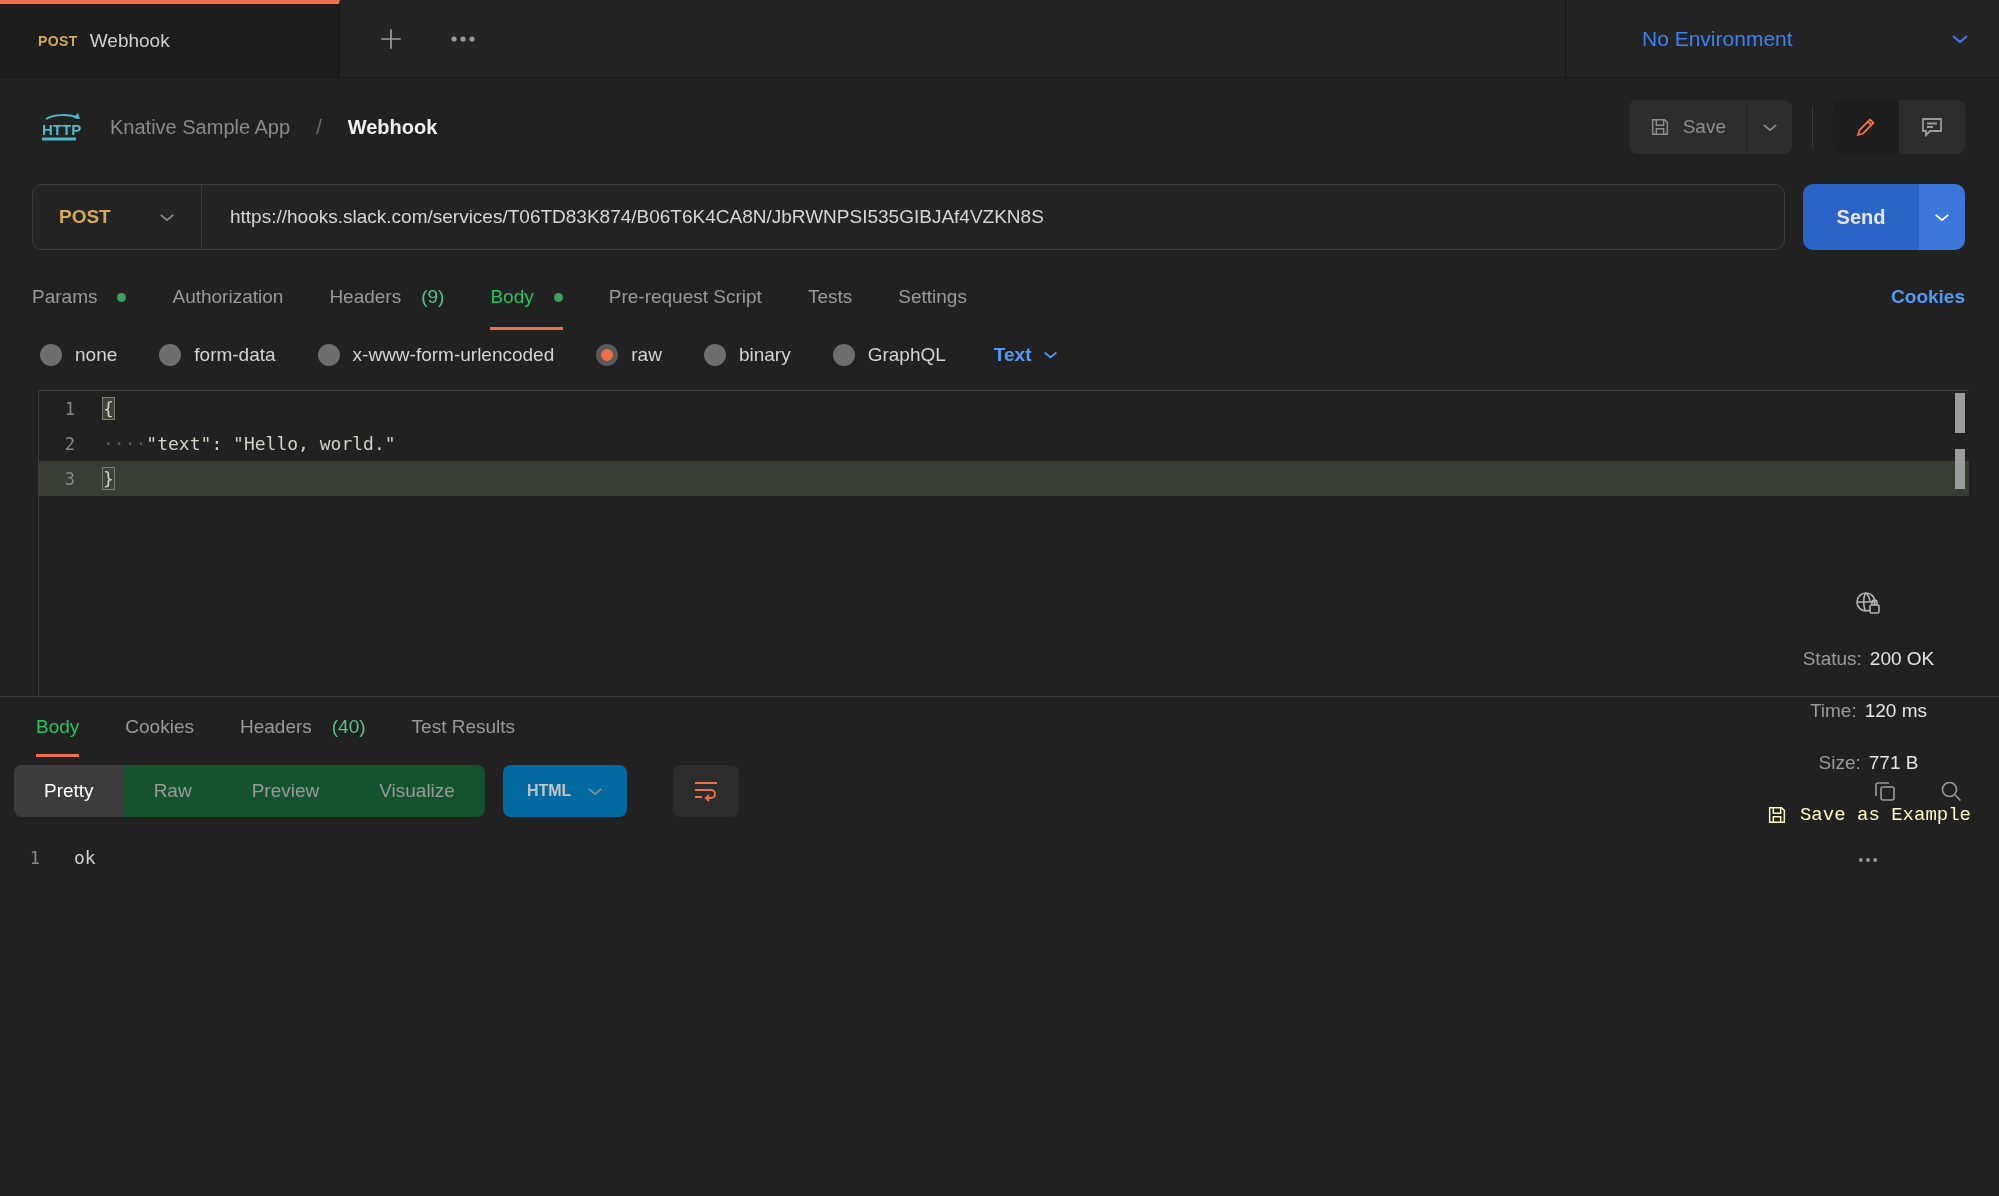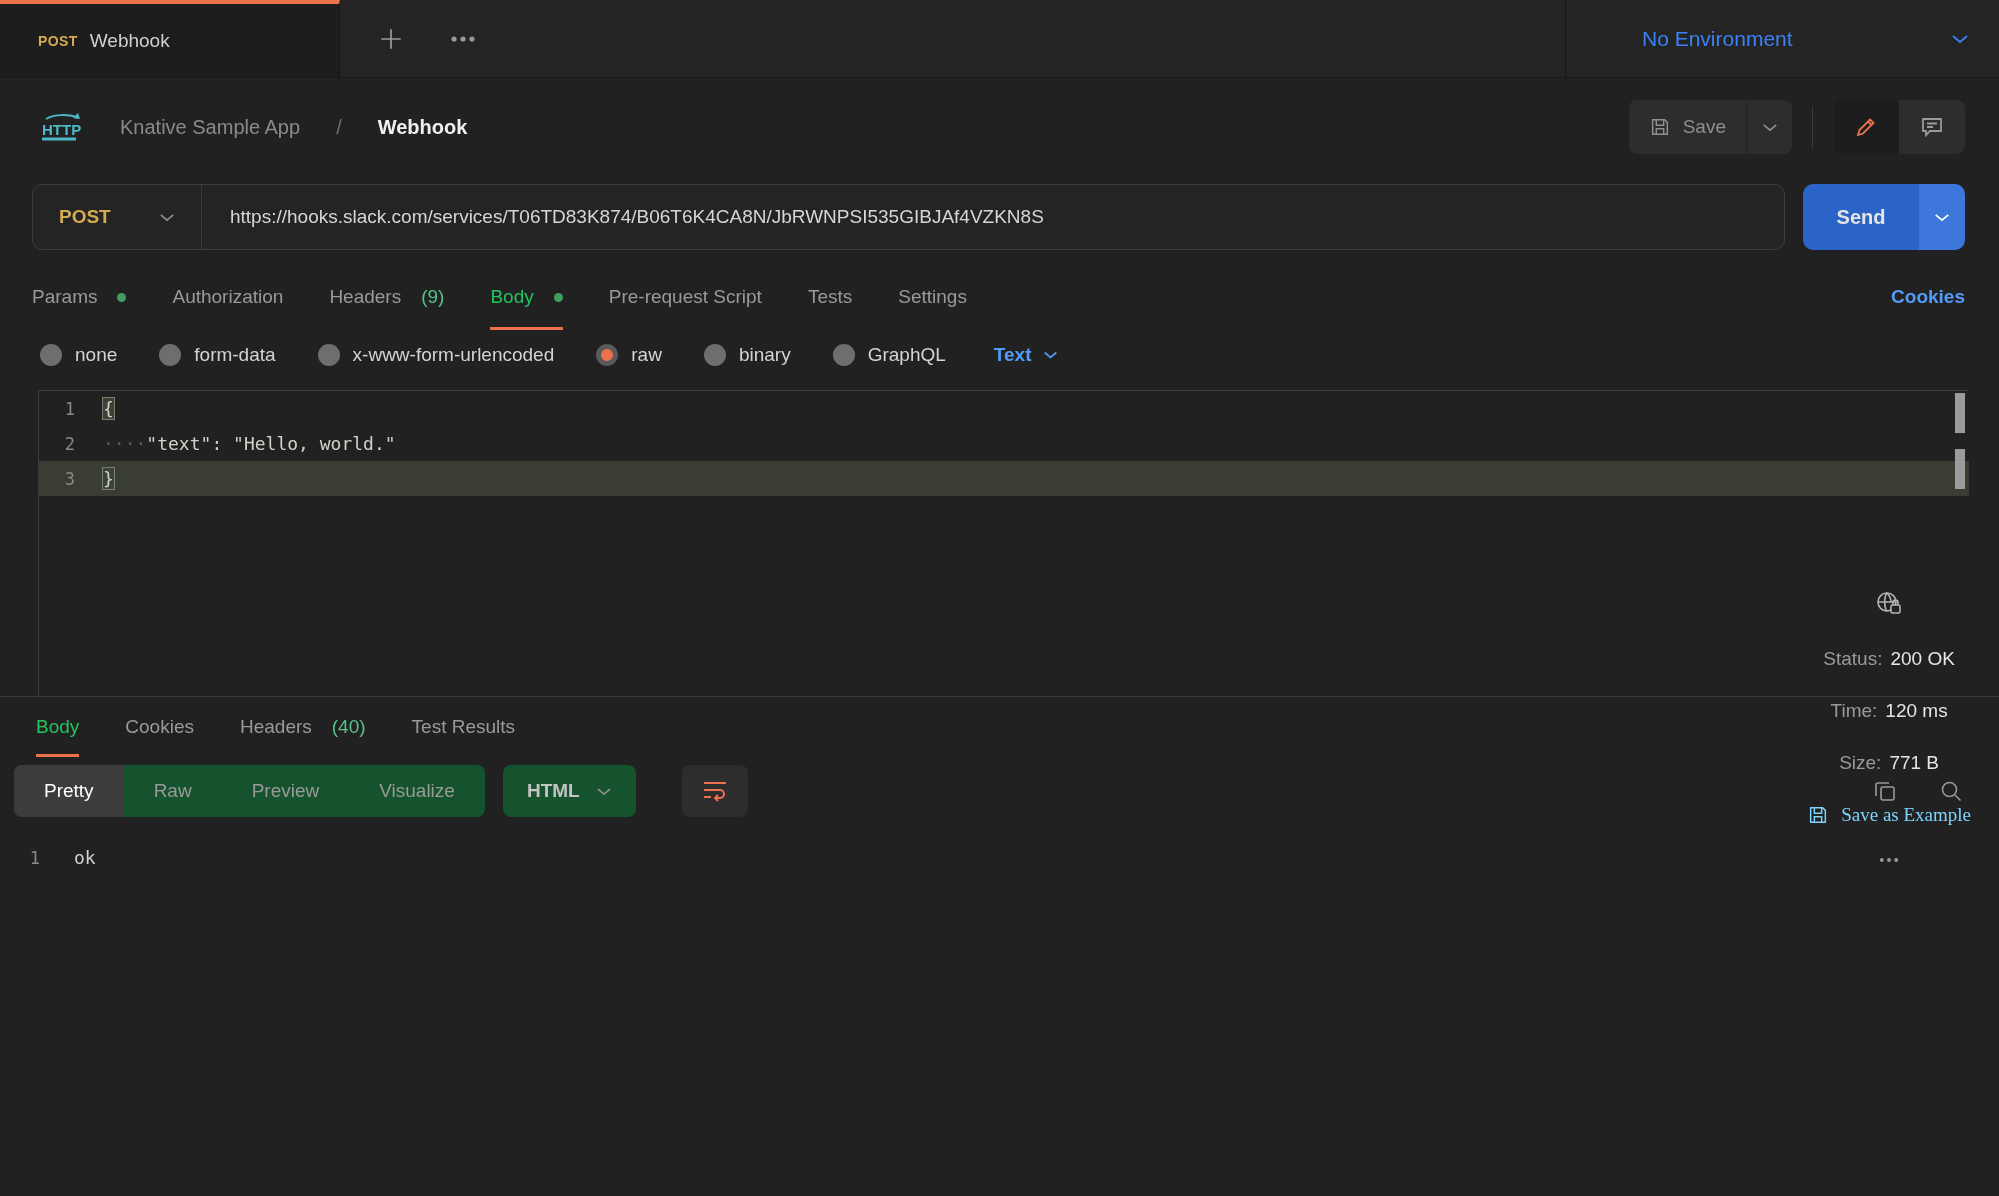--- a/index.html
+++ b/index.html
@@ -22,21 +22,21 @@
   .tab-title { color:#cfcfcf; font-size:19px; }
   .tabbar-actions { flex:1; display:flex; align-items:center; gap:46px; padding-left:38px; color:#9a9a9a; }
   .icon-btn { background:none; border:none; color:#9a9a9a; cursor:pointer; display:flex; align-items:center; }
   .env-box {
     width:434px; border-left:1px solid #161616; display:flex; align-items:center;
     justify-content:space-between; padding:0 30px 0 76px; color:#3b82f6; font-size:21px;
   }
 
   
   .req-header { height:98px; display:flex; align-items:center; justify-content:space-between; padding:0 34px 0 38px; }
-  .breadcrumb { display:flex; align-items:center; gap:36px; font-size:20px; }
+  .breadcrumb { display:flex; align-items:center; gap:26px; font-size:20px; }
   .bc-collection { color:#8a8a8a; }
   .bc-sep { color:#6e6e6e; }
   .bc-request { color:#f0f0f0; font-weight:700; }
   .header-actions { display:flex; align-items:center; gap:20px; }
   .save-split { display:flex; height:54px; background:#2d2d2d; border-radius:8px; overflow:hidden; }
   .save-main { display:flex; align-items:center; gap:12px; padding:0 20px; color:#8f8f8f; font-size:19px;
     background:none; border:none; cursor:pointer; font-family:inherit; }
   .save-caret { width:46px; display:flex; align-items:center; justify-content:center; color:#8f8f8f;
     border:none; border-left:1px solid #222; background:none; cursor:pointer; }
   .vdivider { width:1px; height:42px; background:#3a3a3a; }
@@ -89,30 +89,30 @@
   .edit-mark { position:absolute; right:4px; width:10px; height:40px; background:#9b9b9b; }
   .edit-mark.m1 { top:2px; }
   .edit-mark.m2 { top:58px; }
 
   
   .response { border-top:1px solid #3a3a3a; margin-top:0; }
   .resp-header { display:flex; align-items:center; gap:46px; height:60px; padding:0 28px 0 36px; font-size:19px; }
   .resp-meta { margin-left:auto; display:flex; align-items:center; gap:30px; color:#9a9a9a;flex-direction:column; }
   .meta-pair { display:flex; gap:8px; }
   .gval { color:#e5e5e5;text-align:center; }
-  .save-example { display:flex; align-items:center; gap:12px; color:#7dd3fc; background:none; border:none;
-    cursor:pointer; font-size:19px; font-family:Liberation Serif, serif; }
+  .save-example { display:flex; align-items:center; gap:12px; color:#fef9c3; background:none; border:none;
+    cursor:pointer; font-size:19px; font-family:Liberation Mono, monospace; }
 
   .resp-toolbar { display:flex; align-items:center; padding:8px 36px 0 14px; }
   .segmented { display:flex; height:52px; background:#14532d; border-radius:8px; overflow:hidden; }
   .seg { padding:0 30px; display:flex; align-items:center; color:#9a9a9a; font-size:19px;
     background:none; border:none; cursor:pointer; font-family:inherit; }
   .seg.active { background:#3c3c3c; color:#fff; }
-  .fmt-select { margin-left:18px; height:52px; background:#14532d; border-radius:8px; padding:0 24px;
-    display:flex; align-items:center; gap:16px; color:#c4c4c4; font-size:19px; font-weight:600;
+  .fmt-select { margin-left:18px; height:52px; background:#0369a1; border-radius:8px; padding:0 24px;
+    display:flex; align-items:center; gap:16px; color:#c4c4c4; font-size:16px; font-weight:600;
     border:none; cursor:pointer; font-family:inherit; }
   .wrap-btn { margin-left:46px; width:66px; height:52px; background:#2d2d2d; border-radius:8px;
     display:flex; align-items:center; justify-content:center; border:none; cursor:pointer; }
   .resp-tools { margin-left:auto; display:flex; align-items:center; gap:42px; color:#b4b4b4; }
 
   .resp-body { display:flex; align-items:center; padding-top:30px; font-family:"DejaVu Sans Mono", monospace; font-size:18px; }
   .resp-gutter { flex:none; width:74px; text-align:right; padding-right:34px; color:#8a8a8a; font-size:17px; }
   .resp-code { color:#d2d2d2; }
 </style>
 </head>

